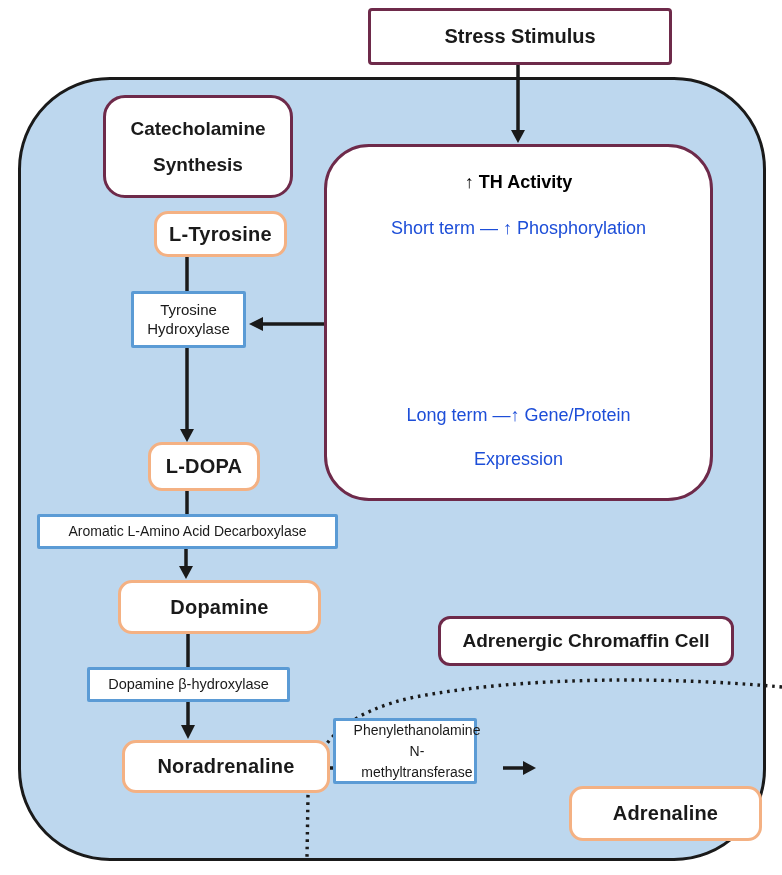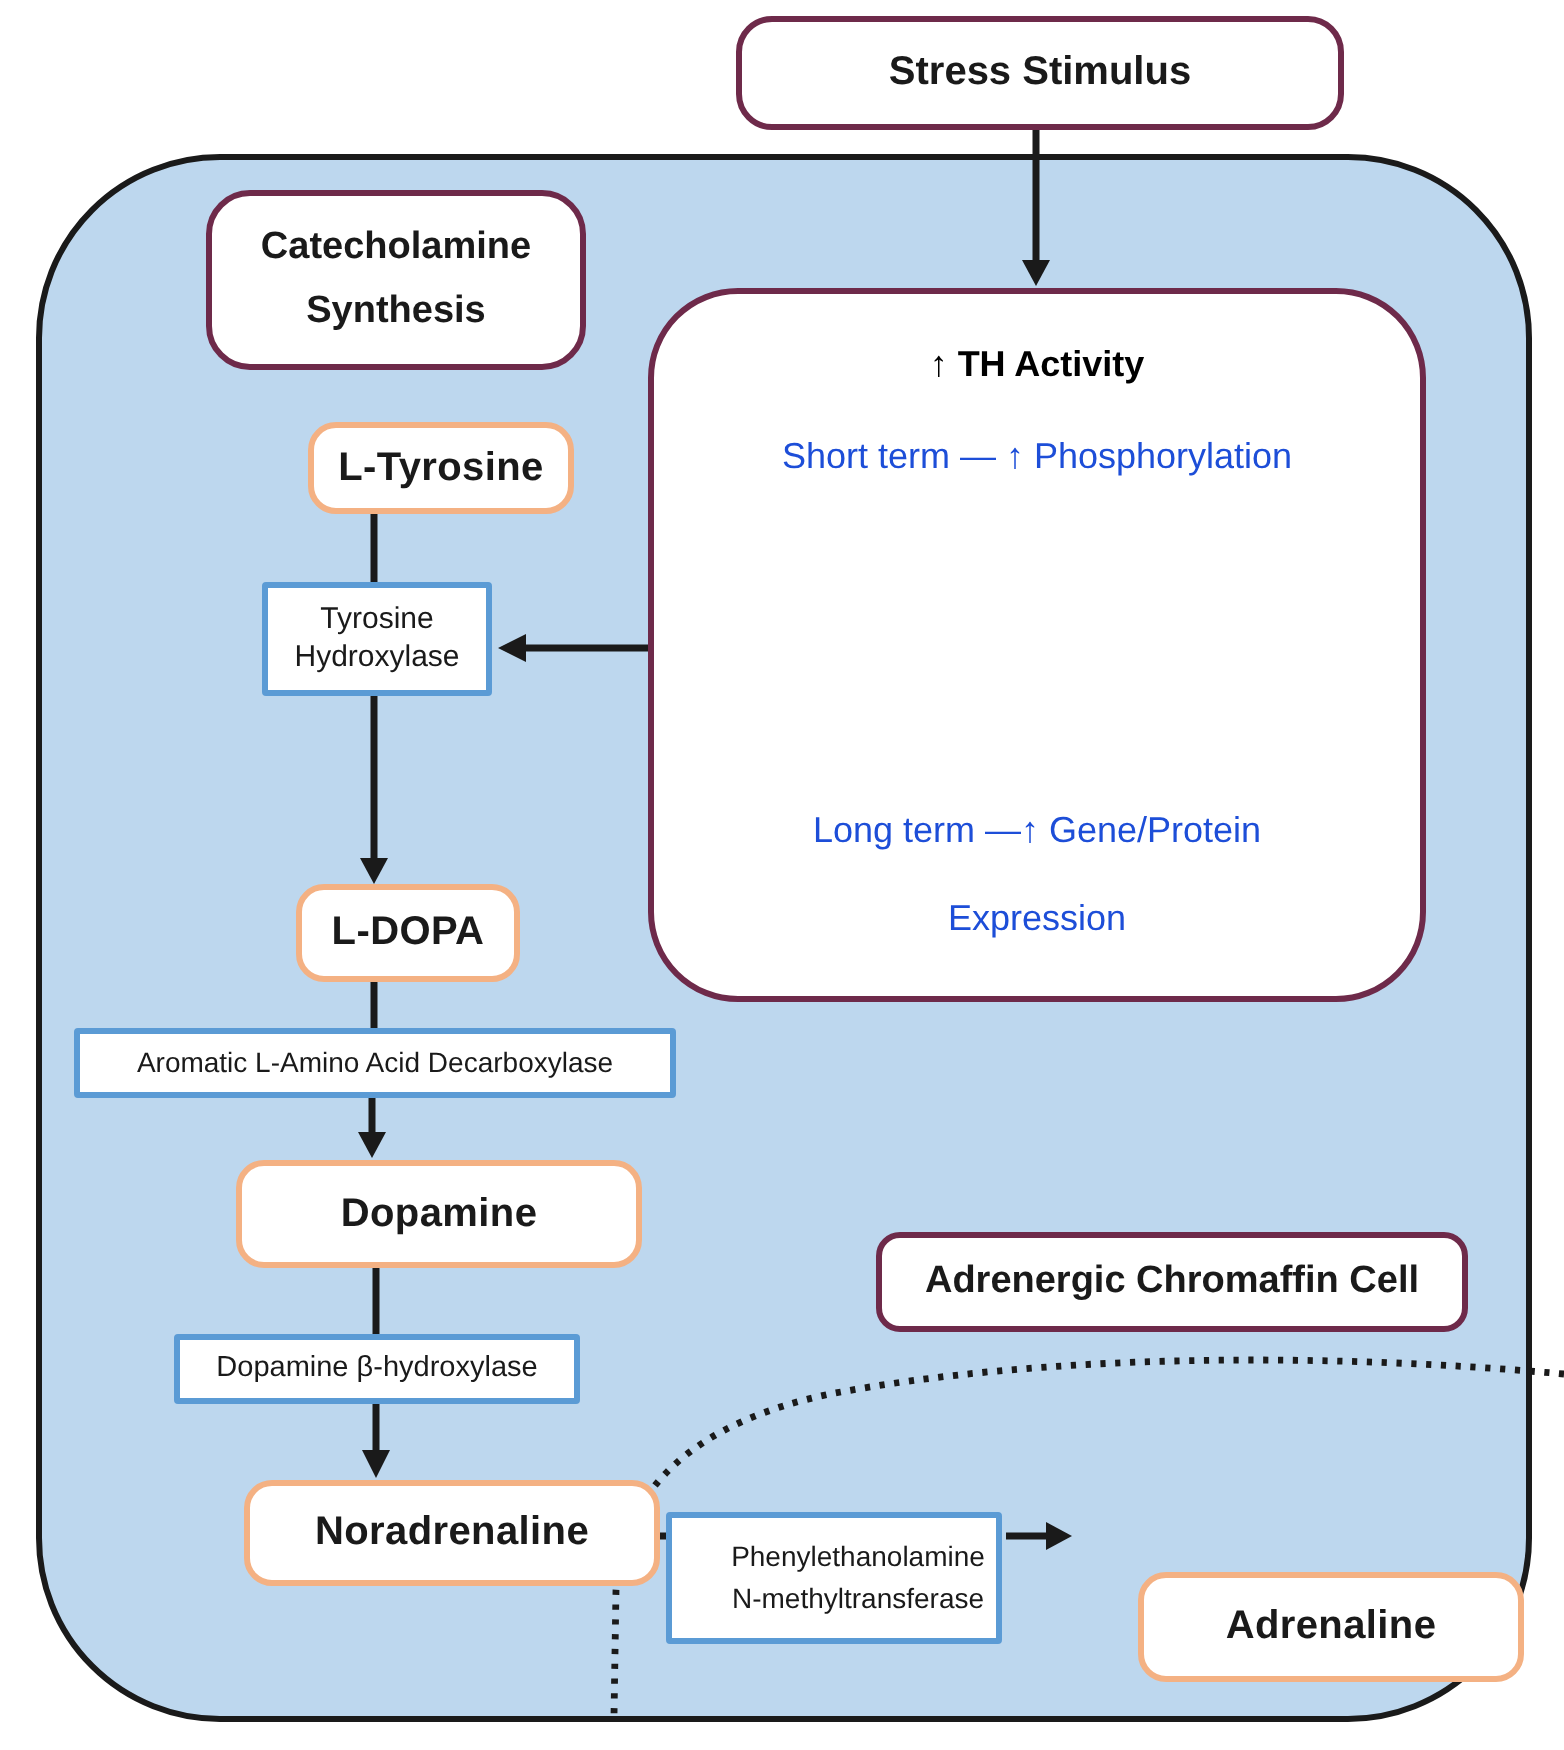--- a/index.html
+++ b/index.html
@@ -4,35 +4,35 @@
 <style>
   html,body{margin:0;padding:0;background:#fff;}
   #stage{position:relative;width:782px;height:875px;background:#fff;overflow:hidden;
          font-family:"Liberation Sans", sans-serif;color:#1a1a1a;}
   .abs{position:absolute;box-sizing:border-box;}
   #cell{left:18px;top:77px;width:748px;height:784px;background:var(--cell-fill,#BDD7EE);
         border:3px solid var(--outline-black,#1a1a1a);border-radius:92px;}
   svg.layer{position:absolute;left:0;top:0;pointer-events:none;}
   .box{position:absolute;box-sizing:border-box;background:#fff;display:flex;flex-direction:column;
        align-items:center;justify-content:center;text-align:center;line-height:1.25;}
-  .maroon{border:3.5px solid var(--maroon-border,#6E2A4A);border-radius:18px;font-weight:bold;}
+  .maroon{border:3.5px solid var(--maroon-border,#6E2A4A);border-radius:4px;font-weight:bold;}
   .orange{border:3px solid var(--orange-border,#F4B183);border-radius:14px;font-weight:bold;font-size:20px;margin-left:32px;}
   .blue{border:3px solid var(--blue-border,#5B9BD5);border-radius:2px;font-size:15px;}
   .metab{letter-spacing:.2px;}
   #stress-box{left:368px;top:8px;width:304px;height:57px;font-size:20px;}
-  #synthesis-box{left:103px;top:95px;width:190px;height:90px;border-radius:22px;font-size:19px;
+  #synthesis-box{left:103px;top:95px;width:190px;height:103px;border-radius:22px;font-size:19px;
                  justify-content:space-evenly;padding:6px 16px;}
   #ltyrosine-box{left:122px;top:211px;width:133px;height:46px;}
   #tyrhyd-box{left:131px;top:291px;width:115px;height:57px;}
   #ldopa-box{left:116px;top:442px;width:112px;height:49px;}
   #aadc-box{left:37px;top:514px;width:301px;height:35px;font-size:14px;}
   #dopamine-box{left:86px;top:580px;width:203px;height:54px;align-items:center;}
   #dbh-box{left:87px;top:667px;width:203px;height:35px;font-size:14.5px;}
   #norad-box{left:90px;top:740px;width:208px;height:53px;}
-  #pnmt-box{left:333px;top:756px;width:168px;height:66px;font-size:14px;line-height:1.5;padding-left:24px;}
+  #pnmt-box{left:333px;top:718px;width:144px;height:66px;font-size:14px;line-height:1.5;padding-left:24px;}
   #adrenaline-box{left:537px;top:786px;width:193px;height:55px;}
   #adrenergic-box{left:438px;top:616px;width:296px;height:50px;font-size:19px;border-radius:12px;}
   #th-panel{left:324px;top:144px;width:389px;height:357px;background:#fff;
             border:3.5px solid var(--maroon-border,#6E2A4A);border-radius:45px;}
   .panel-text{position:absolute;left:0;width:100%;text-align:center;font-size:18px;color:#1d4ed8;}
   #panel-title{top:28px;font-weight:bold;color:#000000;}
   #short-term{top:74px;}
   #long-term-1{top:261px;}
   #long-term-2{top:305px;}
   text{font-family:"Liberation Sans", sans-serif;}

